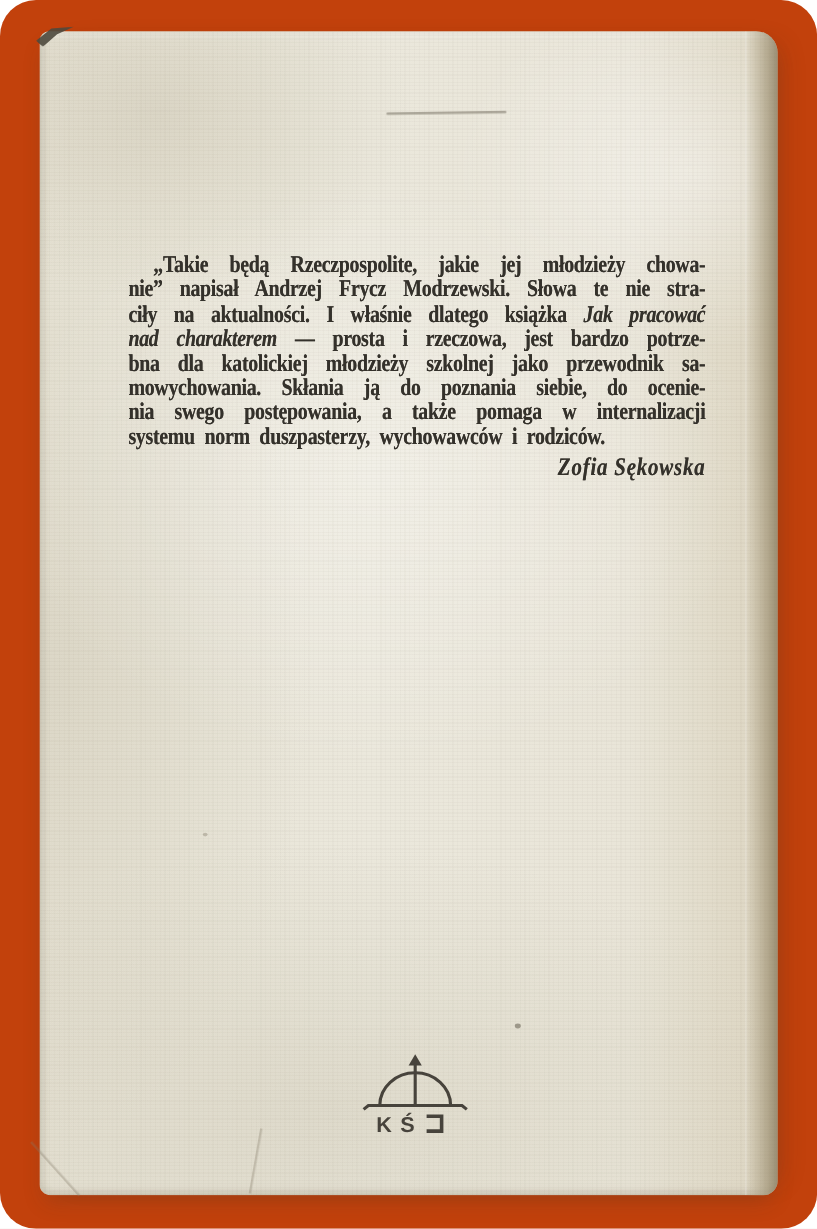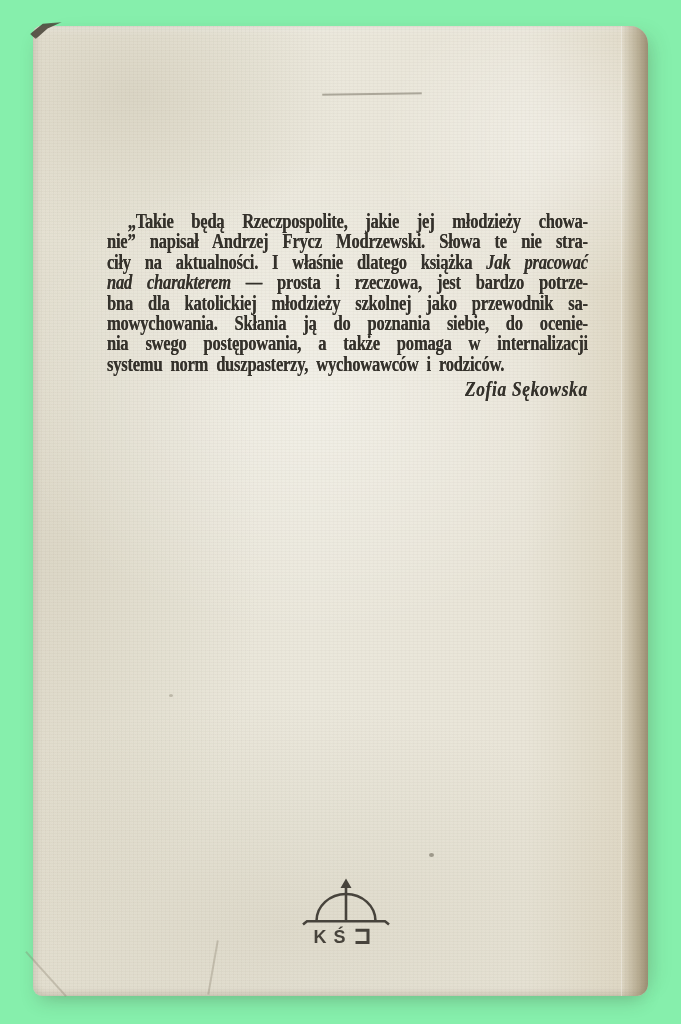--- a/index.html
+++ b/index.html
@@ -3,21 +3,21 @@
 <meta charset="utf-8">
 <style>
   html, body { margin: 0; padding: 0; }
   body {
     width: 681px; height: 1024px;
     background: #ffffff;
     overflow: hidden;
     position: relative;
     font-family: "Liberation Serif", serif;
   }
-  .photo { position: absolute; inset: 0; background: #86efac; }
+  .photo { position: absolute; inset: 0; background: #c2410c; border-radius: 30px; }
 
   
   .cover {
     position: absolute;
     left: 33px; top: 26px;
     width: 615px; height: 970px;
     border-radius: 8px 18px 12px 9px;
     background:
       radial-gradient(300px 220px at 16% 7%,  rgba(186,178,155,0.30), transparent 70%),
       radial-gradient(260px 200px at 88% 12%, rgba(255,255,255,0.40), transparent 75%),

